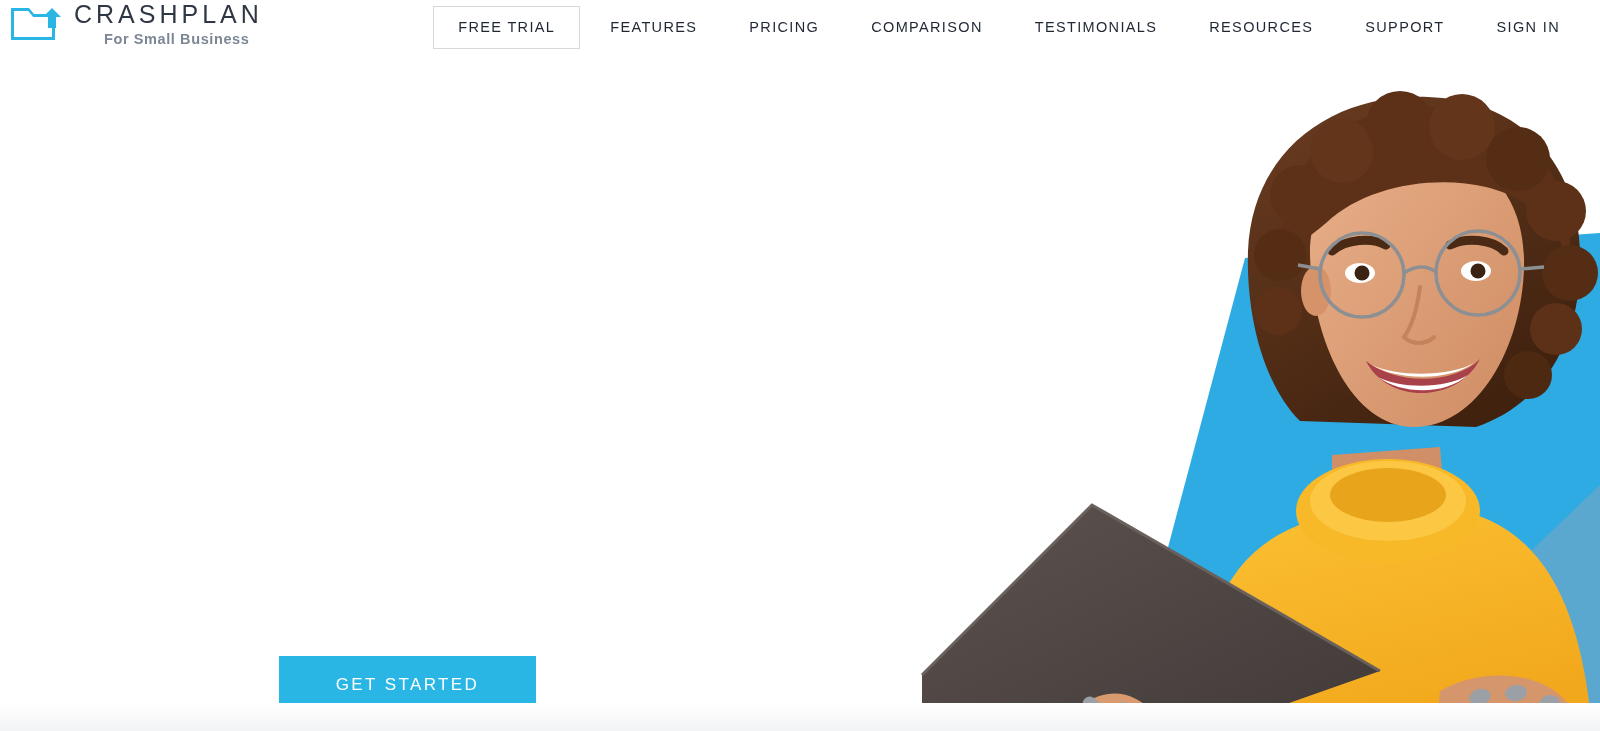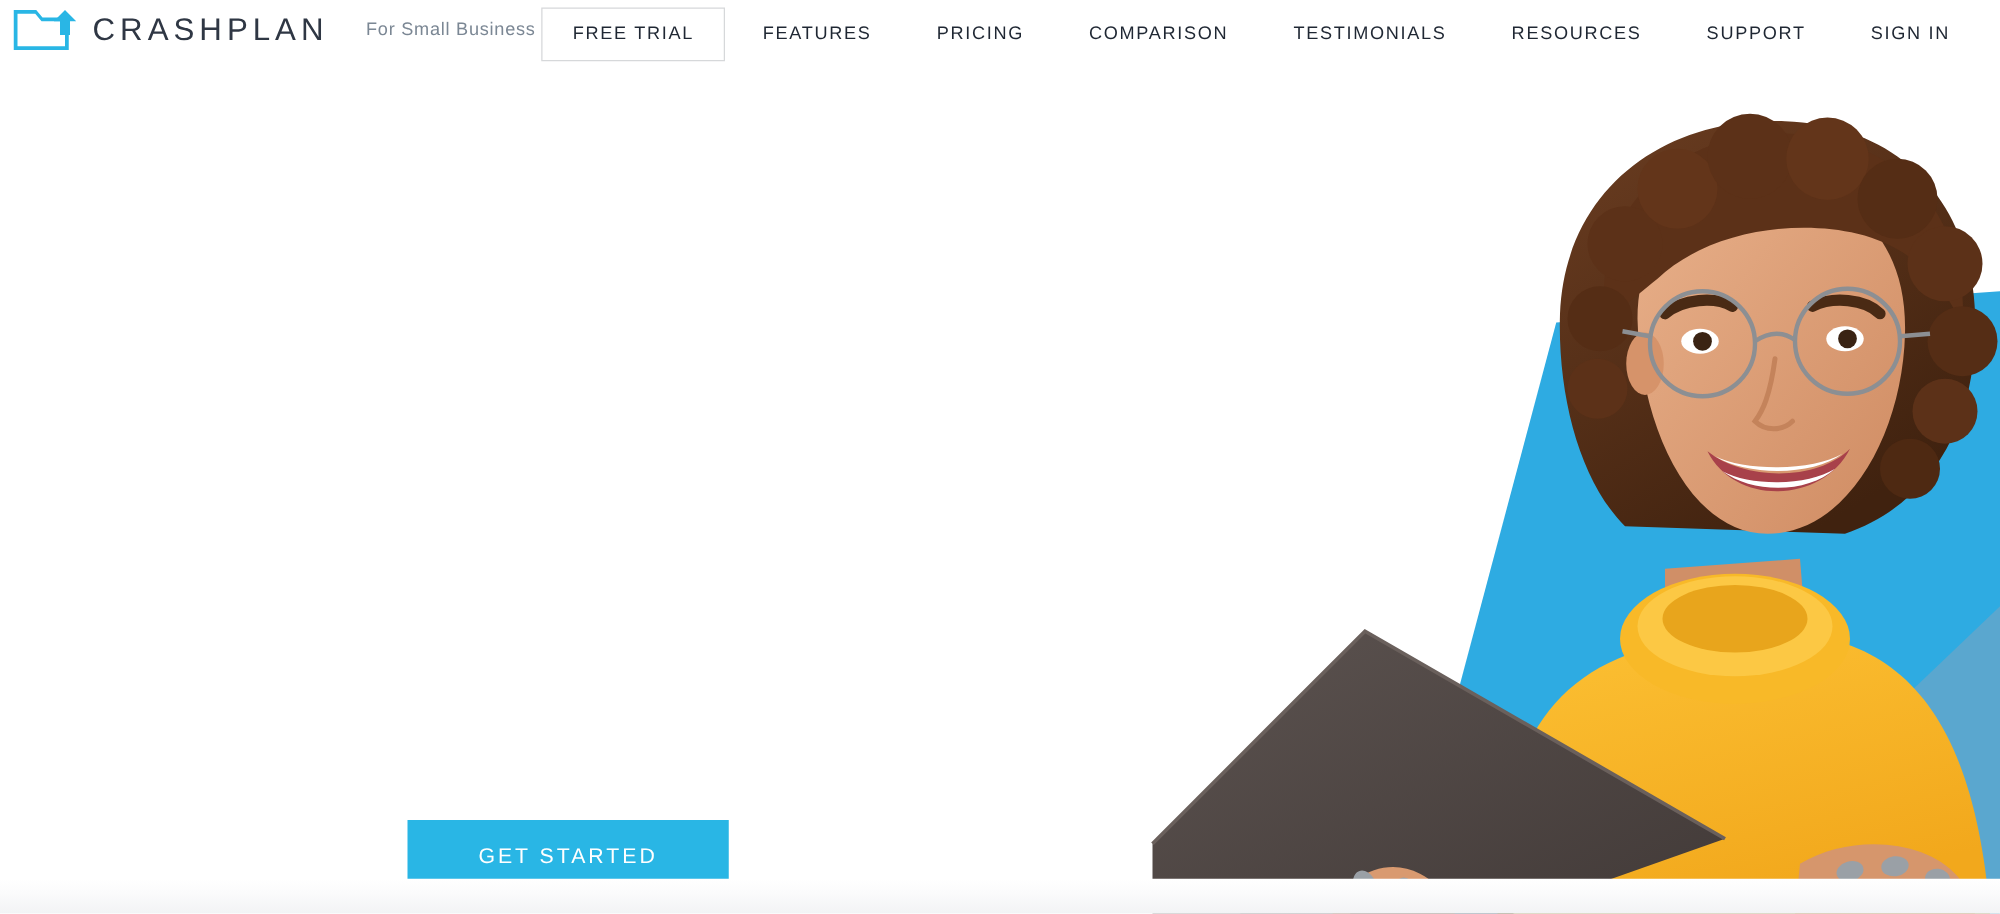--- a/index.html
+++ b/index.html
@@ -22,28 +22,28 @@
     width:1600px; height:55px;
     background:#ffffff;
     z-index:40;
   }
   #logo {
     position:absolute; left:8px; top:2px;
     display:flex; align-items:center; gap:10px;
     text-decoration:none;
   }
   #logo-mark { width:56px; height:44px; display:block; }
-  .logo-text { display:flex; flex-direction:row; line-height:1; }
+  .logo-text { display:flex; flex-direction:column; line-height:1; }
   #logo-word {
     font-size:25px; letter-spacing:4.0px; color:#2f3744;
     font-weight:400; white-space:nowrap;
   }
   #logo-tag {
     font-size:14.5px; letter-spacing:0.6px; color:#7b8794;
-    font-weight:400; margin-top:5px; margin-left:30px; white-space:nowrap;
+    font-weight:700; margin-top:5px; margin-left:30px; white-space:nowrap;
   }
 
   #nav {
     position:absolute; right:14px; top:0;
     height:55px; display:flex; align-items:center;
   }
   .nav-item {
     font-size:14.5px; letter-spacing:1.35px; color:#1f2733;
     font-weight:400; white-space:nowrap; text-decoration:none;
     padding:0 26px; cursor:pointer; line-height:1;
@@ -87,21 +87,20 @@
   #headline .hl-line.l3 { margin-left:210px; }
 
   #cta {
     position:absolute; left:279px; top:656px;
     width:257px; height:56px;
     background:#29b6e5;
     border:none;
     display:flex; align-items:center; justify-content:center;
     cursor:pointer;
     z-index:25;
-    margin-left:47px;
   }
   #cta-label {
     color:#ffffff; font-size:17px; letter-spacing:2.4px;
     font-weight:400; line-height:1;
   }
 
   
   #bottom-band {
     position:absolute; left:0; bottom:0;
     width:1600px; height:28px;

